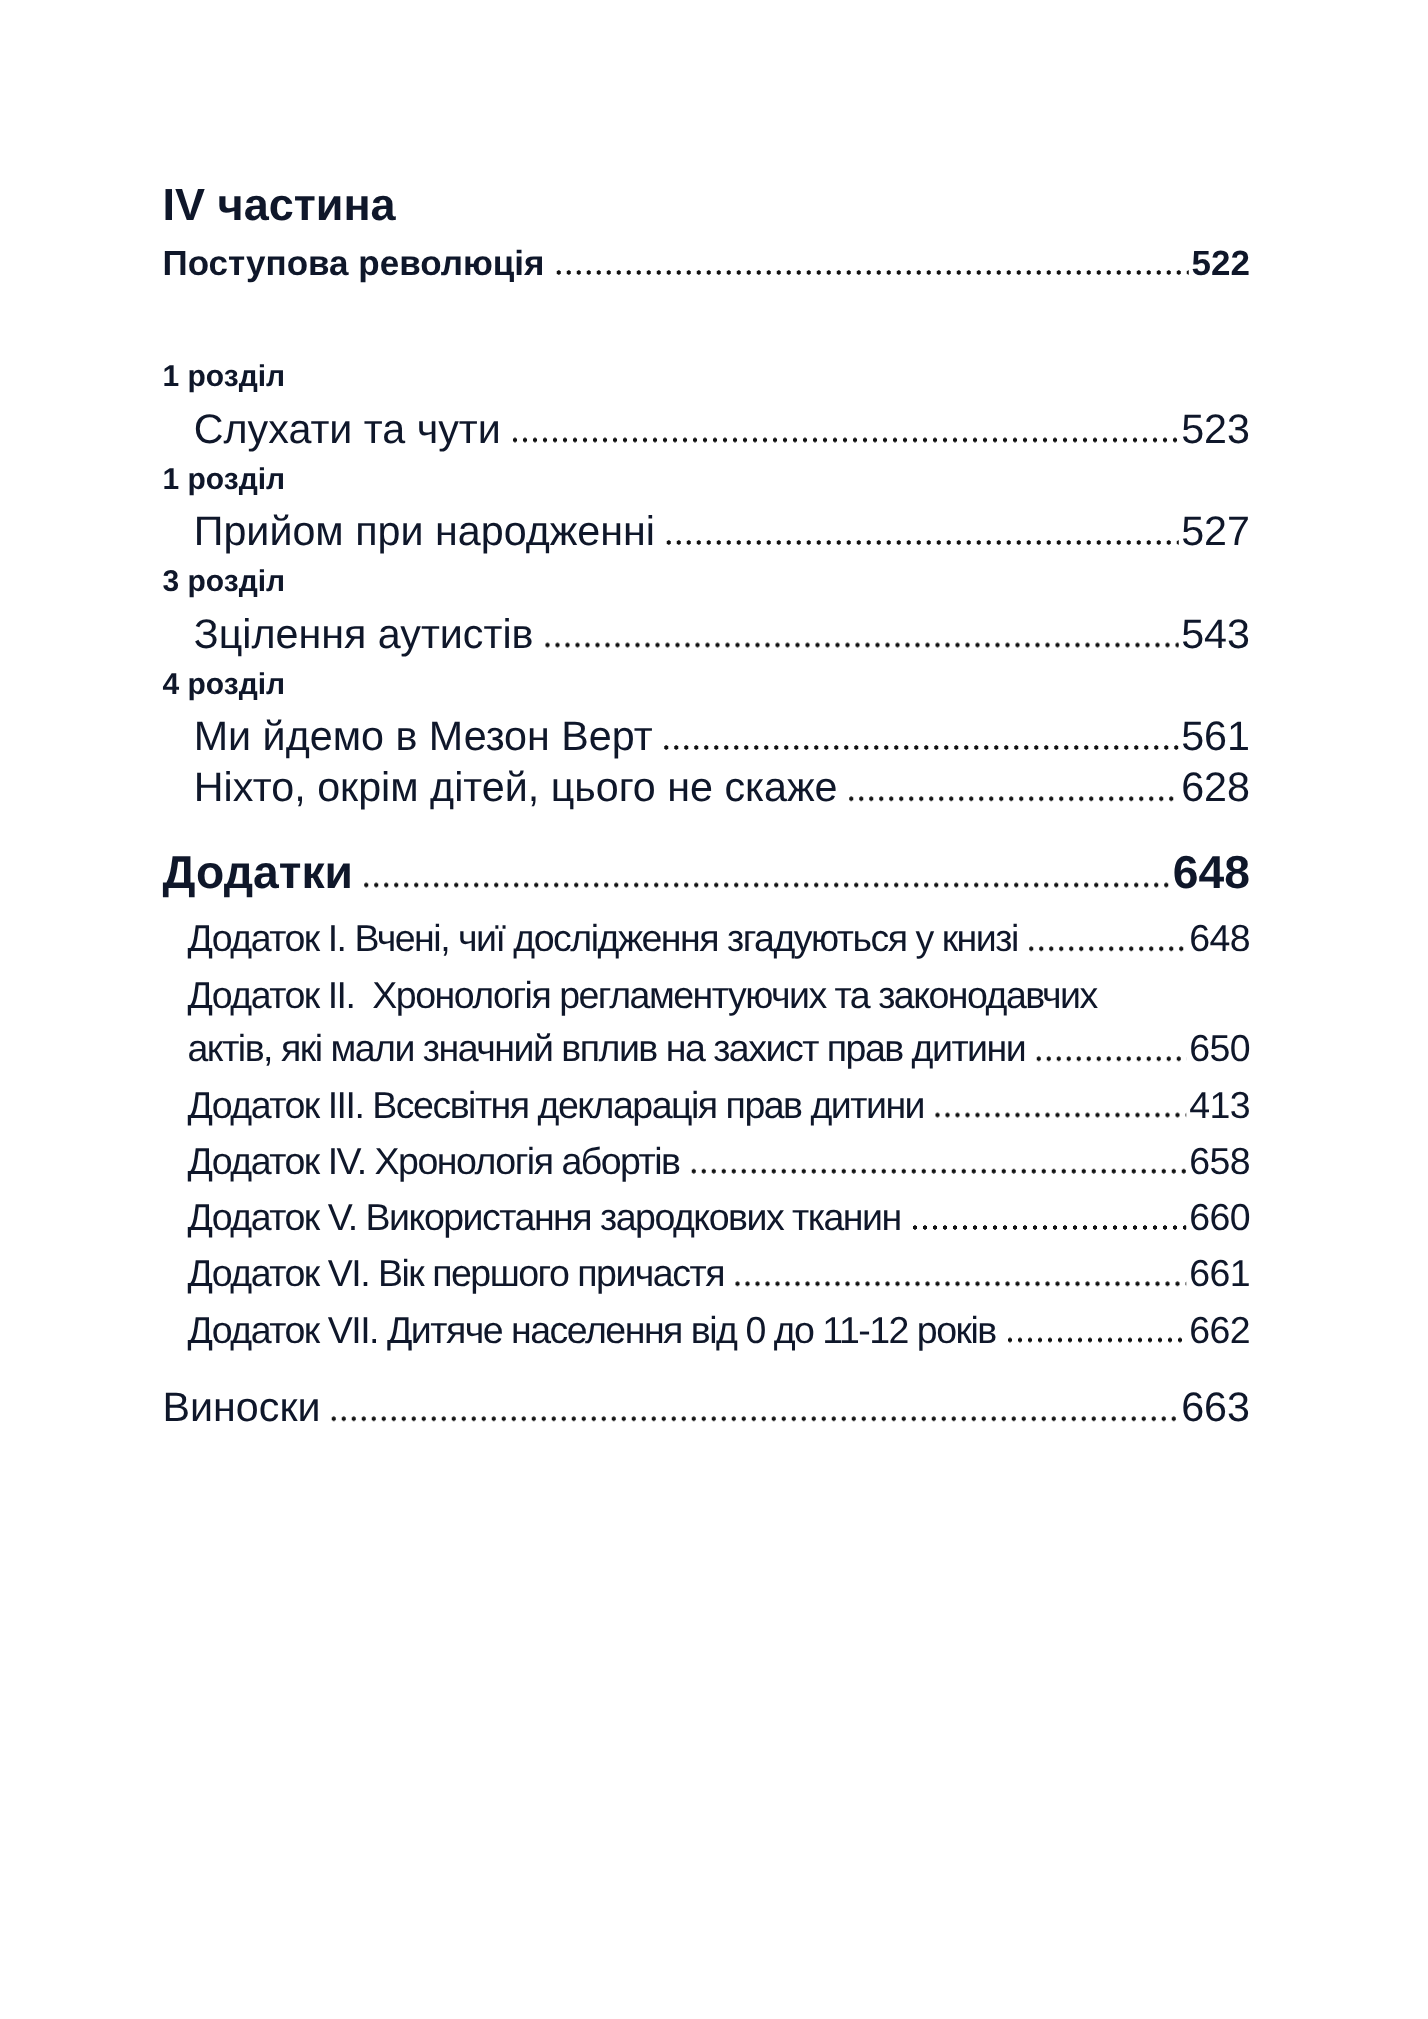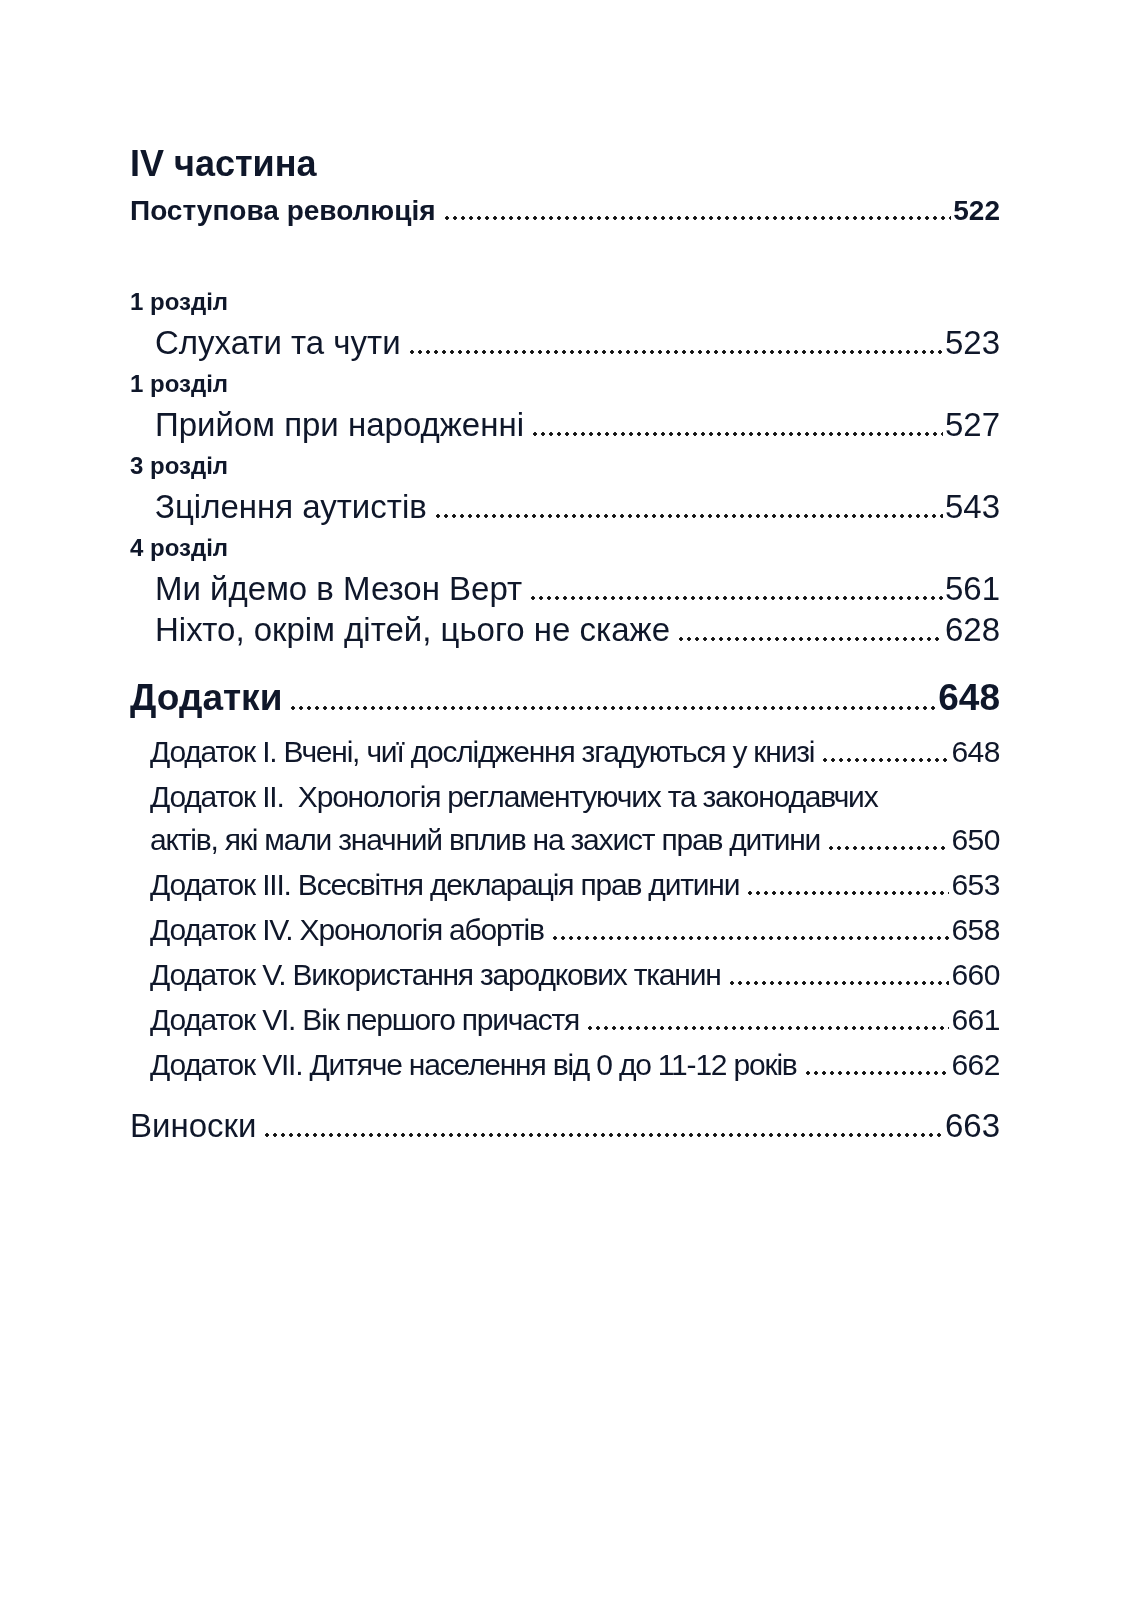--- a/index.html
+++ b/index.html
@@ -122,21 +122,21 @@
       <div class="row">
         <span class="t">актів, які мали значний вплив на захист прав дитини</span>
         <span class="leader"></span>
         <span class="pg">650</span>
       </div>
     </div>
 
     <div class="row apx">
       <span class="t l1">Додаток III. Всесвітня декларація прав дитини</span>
       <span class="leader"></span>
-      <span class="pg">653</span>
+      <span class="pg">413</span>
     </div>
 
     <div class="row apx">
       <span class="t l1">Додаток IV. Хронологія абортів</span>
       <span class="leader"></span>
       <span class="pg">658</span>
     </div>
 
     <div class="row apx">
       <span class="t l1">Додаток V. Використання зародкових тканин</span>

